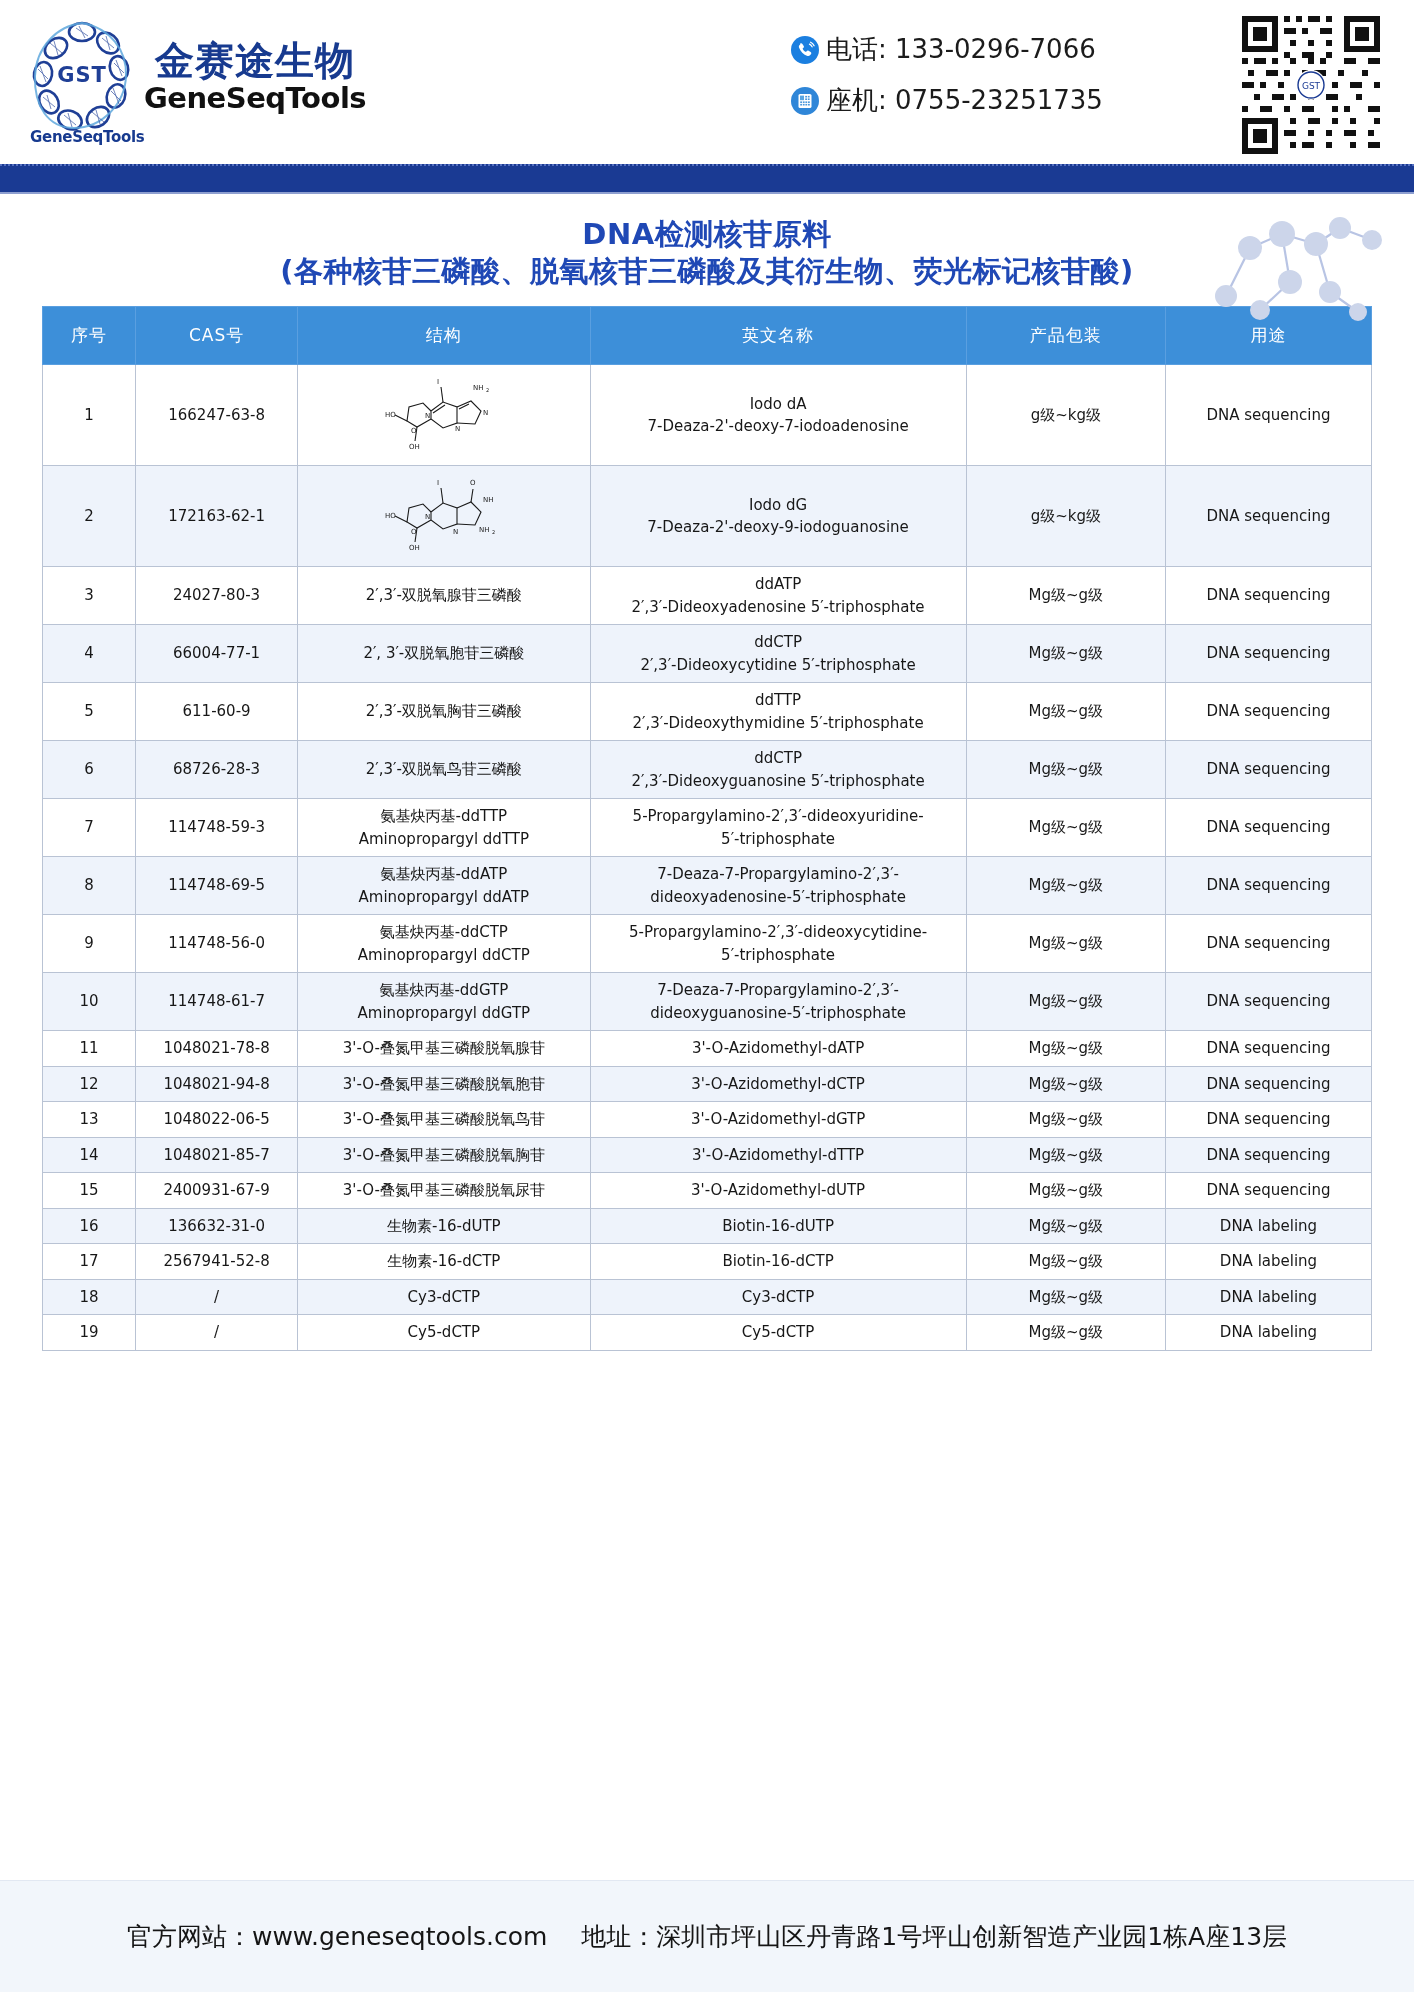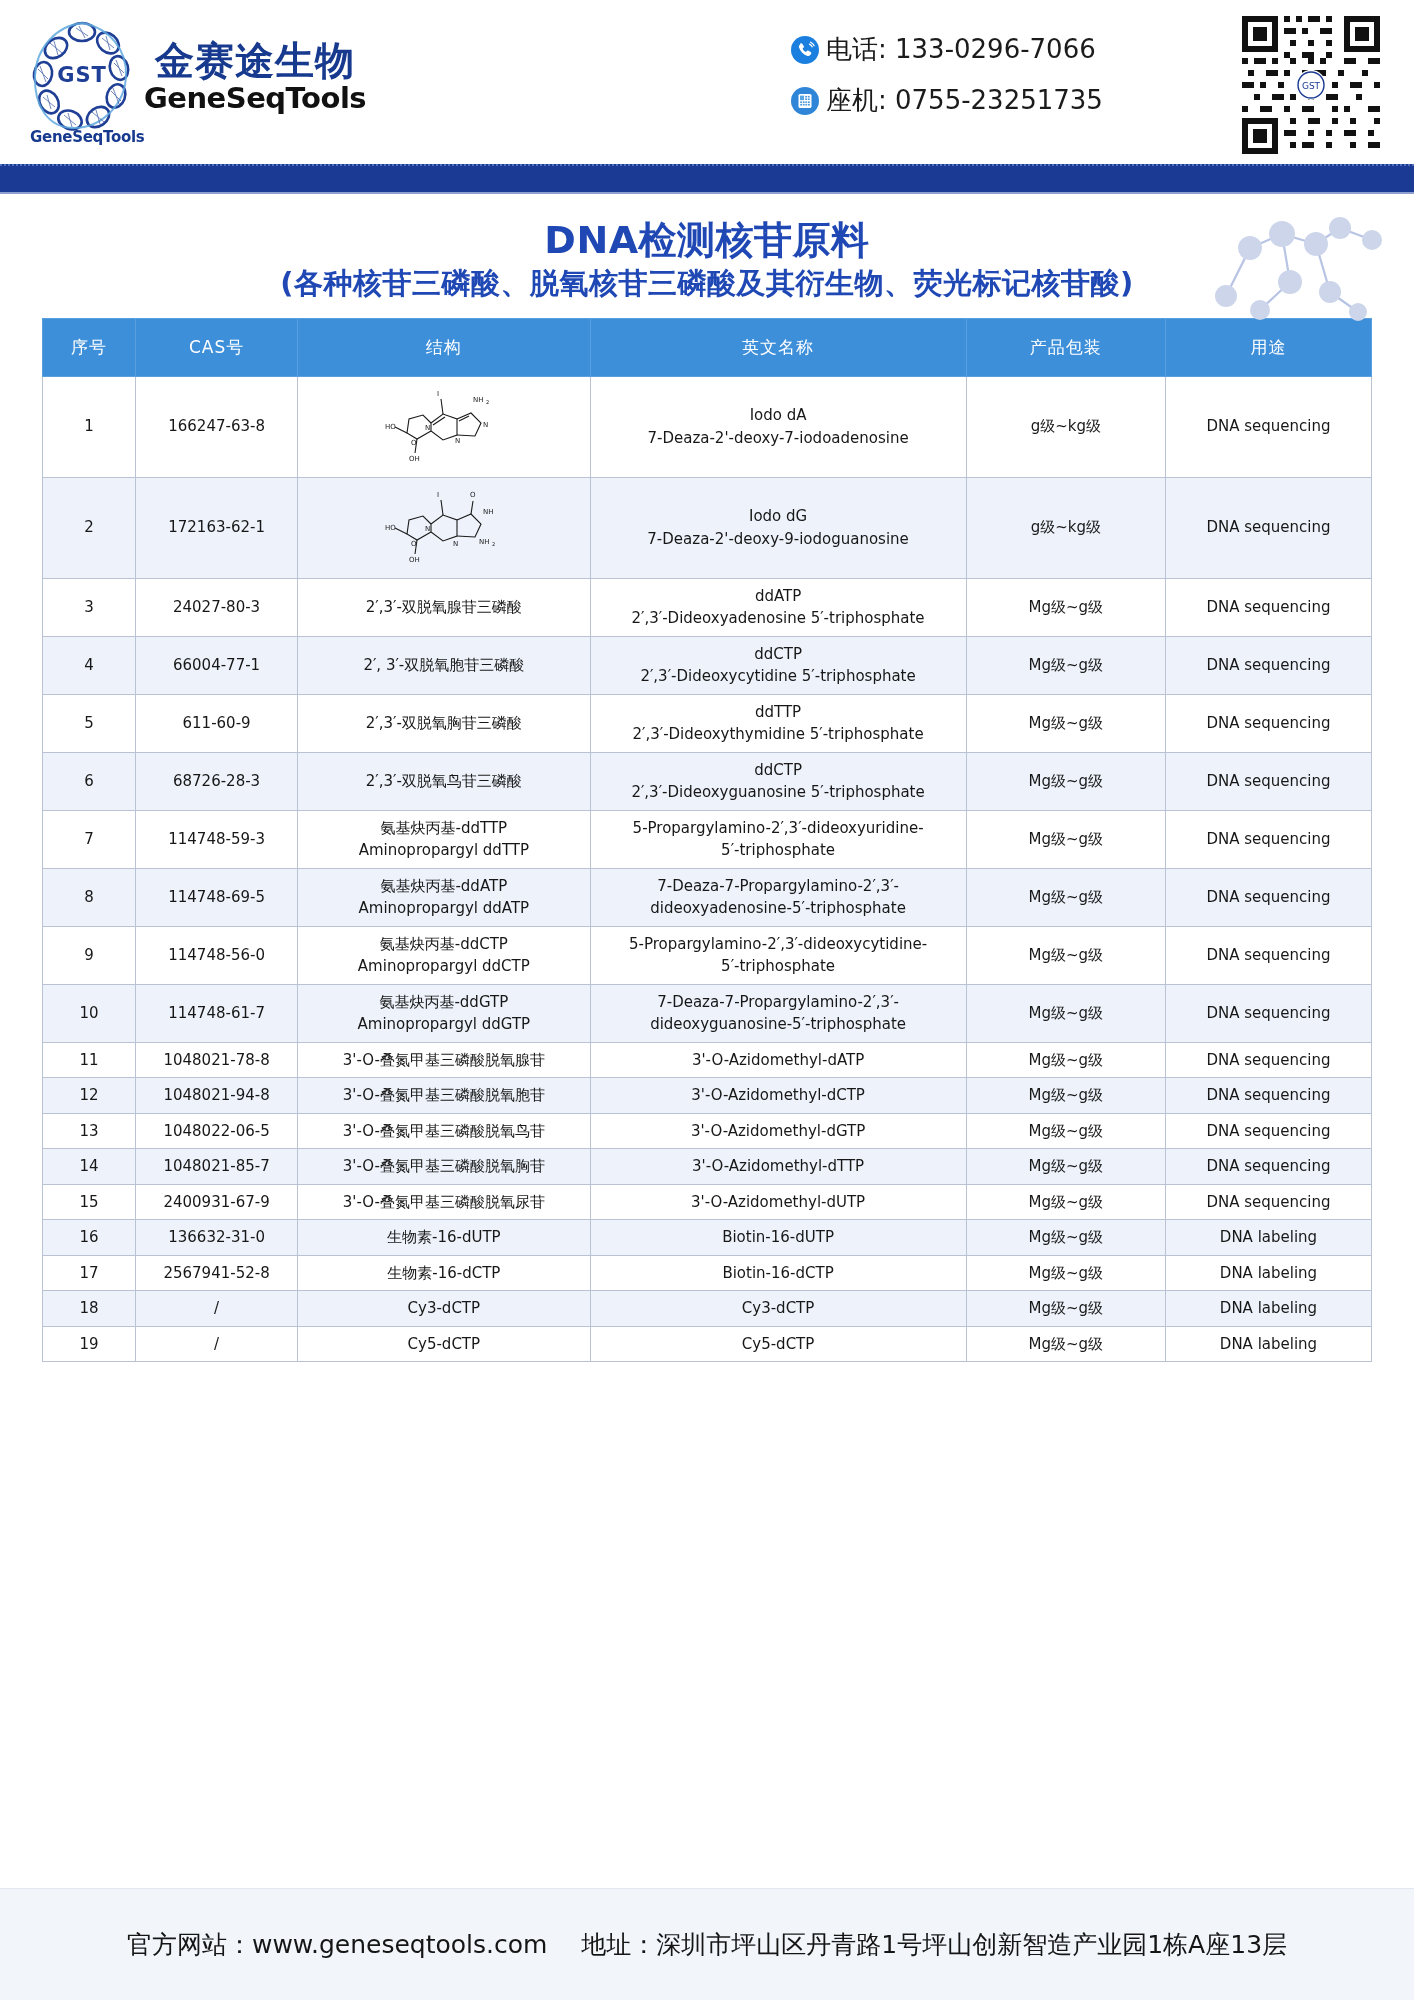--- a/index.html
+++ b/index.html
@@ -103,21 +103,21 @@
     text-align: center;
     background: #ffffff;
   }
   .title-main, .title-sub {
     font-family: "DejaVu Sans", "Liberation Sans", sans-serif;
     font-weight: 700;
     color: #1f48b5;
     line-height: 1.28;
     letter-spacing: 0.5px;
   }
-  .title-main { font-size: 38px; }
+  .title-main { font-size: 29px; }
   .title-sub  { font-size: 29px; }
 
   .molecule-deco {
     position: absolute;
     right: 14px;
     top: 6px;
     width: 210px;
     height: 150px;
     pointer-events: none;
   }
@@ -170,21 +170,21 @@
   td.cell-use { font-size: 15px; }
 
   .struct-svg { display: block; margin: 0 auto; }
 
   .cell-lines span { display: block; }
 
   
   .footer {
     position: absolute;
     left: 0;
-    bottom: 0;
+    bottom: 8px;
     width: 100%;
     height: 112px;
     background: #f2f6fb;
     display: flex;
     align-items: center;
     justify-content: center;
     border-top: 1px solid #e2e8f2;
   }
   .footer-text {
     font-size: 25px;

